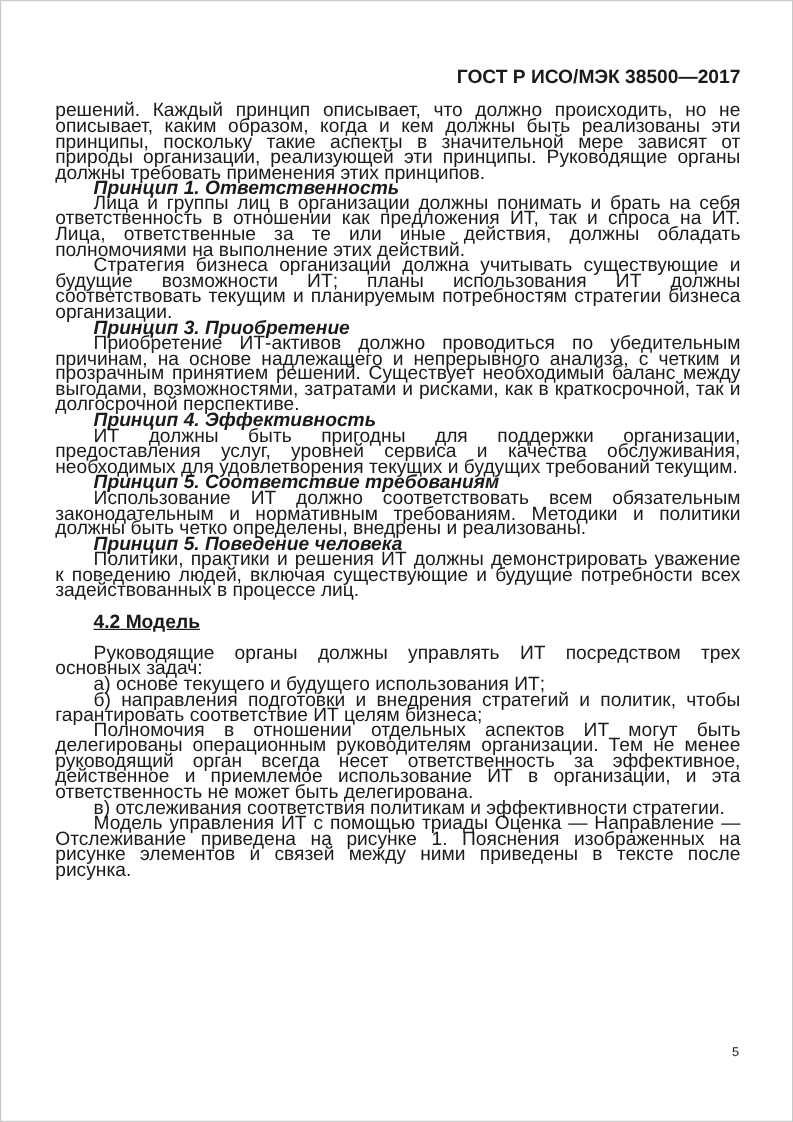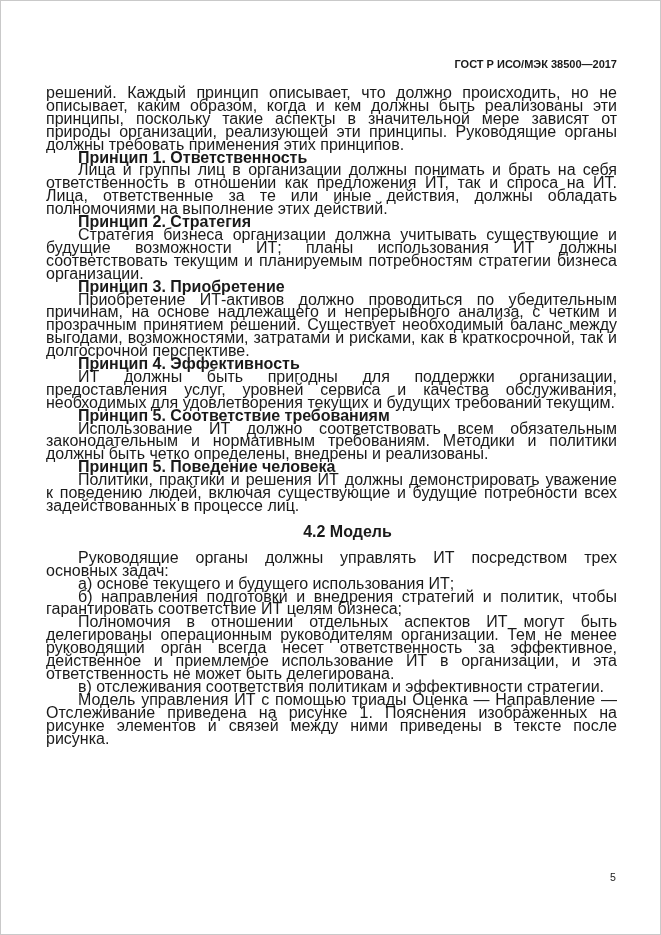--- a/index.html
+++ b/index.html
@@ -20,67 +20,68 @@
   }
   .content {
     position: absolute;
     left: 45px;
     right: 43px;
     top: 57px;
   }
   .doc-header {
     text-align: right;
     font-weight: bold;
-    font-size: 11px;
+    font-size: 16px;
     line-height: 13px;
     margin: 0 0 16px 0;
   }
   .doc-body p {
     margin: 0;
     font-size: 16px;
     line-height: 12.9px;
   }
   .para {
     text-align: justify;
     text-indent: 32px;
   }
   .para-noindent {
     text-align: justify;
     text-indent: 0;
   }
   .head {
     font-weight: bold;
     text-indent: 32px;
     text-align: left;
+    font-style: italic;
   }
   .head-section {
     font-weight: bold;
     text-indent: 32px;
-    text-align: center;
+    text-align: left;
     margin: 13px 0 13px 0 !important;
+    text-decoration: underline;
   }
   .page-number {
     position: absolute;
     right: 44px;
     bottom: 50px;
     font-size: 10.6px;
     line-height: 13px;
   }
 </style>
 </head>
 <body>
 
 <div class="page">
   <div class="content">
     <p class="doc-header">ГОСТ Р ИСО/МЭК 38500—2017</p>
     <div class="doc-body">
         <p class="para-noindent">решений. Каждый принцип описывает, что должно происходить, но не описывает, каким образом, когда и кем должны быть реализованы эти принципы, поскольку такие аспекты в значительной мере зависят от природы организации, реализующей эти принципы. Руководящие органы должны требовать применения этих принципов.</p>
         <p class="head">Принцип 1. Ответственность</p>
         <p class="para">Лица и группы лиц в организации должны понимать и брать на себя ответственность в отношении как предложения ИТ, так и спроса на ИТ. Лица, ответственные за те или иные действия, должны обладать полномочиями на выполнение этих действий.</p>
-        <p class="head">Принцип 2. Стратегия</p>
         <p class="para">Стратегия бизнеса организации должна учитывать существующие и будущие возможности ИТ; планы использования ИТ должны соответствовать текущим и планируемым потребностям стратегии бизнеса организации.</p>
         <p class="head">Принцип 3. Приобретение</p>
         <p class="para">Приобретение ИТ-активов должно проводиться по убедительным причинам, на основе надлежащего и непрерывного анализа, с четким и прозрачным принятием решений. Существует необходимый баланс между выгодами, возможностями, затратами и рисками, как в краткосрочной, так и долгосрочной перспективе.</p>
         <p class="head">Принцип 4. Эффективность</p>
         <p class="para">ИТ должны быть пригодны для поддержки организации, предоставления услуг, уровней сервиса и качества обслуживания, необходимых для удовлетворения текущих и будущих требований текущим.</p>
         <p class="head">Принцип 5. Соответствие требованиям</p>
         <p class="para">Использование ИТ должно соответствовать всем обязательным законодательным и нормативным требованиям. Методики и политики должны быть четко определены, внедрены и реализованы.</p>
         <p class="head">Принцип 5. Поведение человека</p>
         <p class="para">Политики, практики и решения ИТ должны демонстрировать уважение к поведению людей, включая существующие и будущие потребности всех задействованных в процессе лиц.</p>
         <p class="head-section">4.2 Модель</p>

